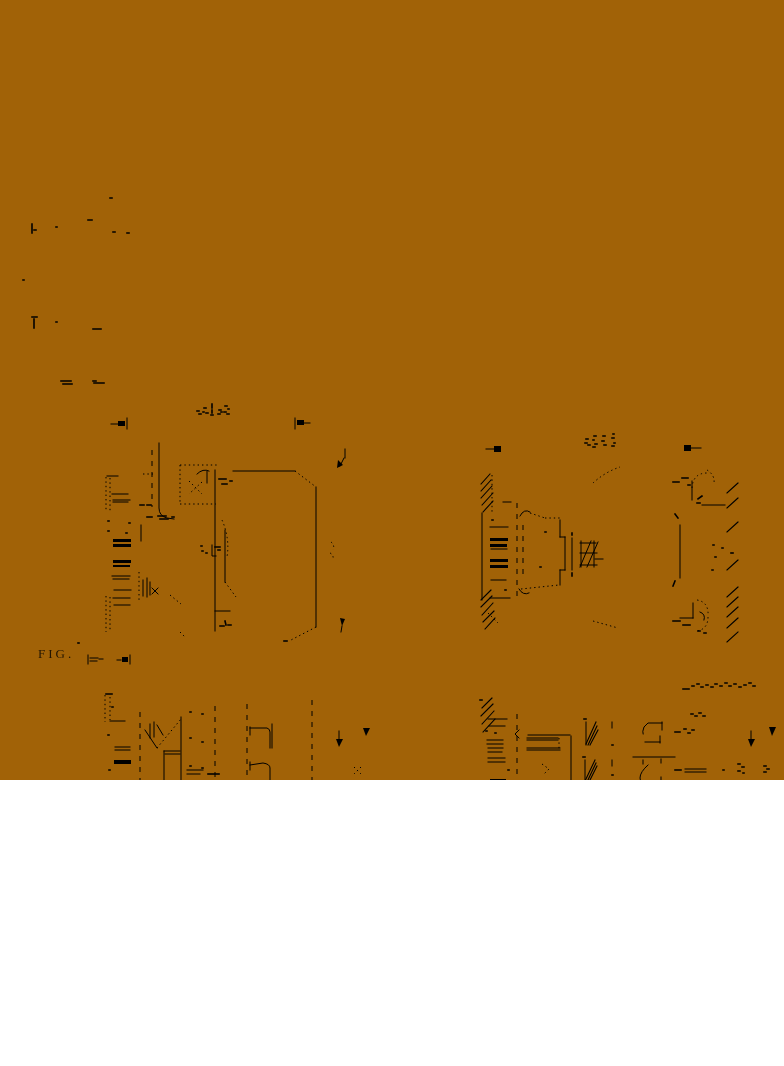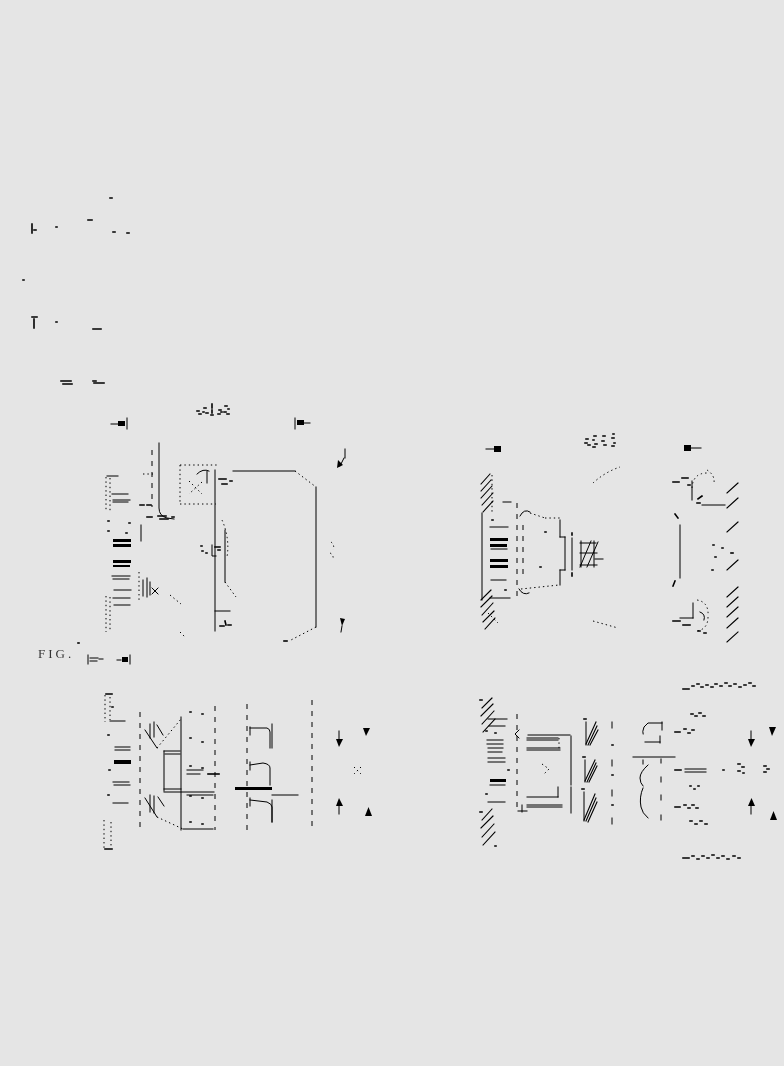--- a/index.html
+++ b/index.html
@@ -1,16 +1,16 @@
 <!DOCTYPE html>
 <html><head>
 <meta charset="utf-8">
 <style>
   html,body{margin:0;padding:0;background:#ffffff;}
-  .sheet{position:relative;width:784px;height:1066px;background:#e5e5e5;overflow:hidden;}
+  .sheet{position:relative;width:784px;height:780px;background:#a16207;overflow:hidden;}
   svg{position:absolute;left:0;top:0;}
   
   .s{fill:none;stroke:#000;stroke-width:1;stroke-linecap:square;}
   .h{fill:none;stroke:#000;stroke-width:1.1;stroke-linecap:square;}   
   .d{fill:none;stroke:#000;stroke-width:1;stroke-dasharray:1.4 3;stroke-linecap:butt;} 
   .da{fill:none;stroke:#000;stroke-width:1;stroke-dasharray:5 6;stroke-linecap:butt;}  
   .f{fill:#000;stroke:none;}                                          
   .sp{fill:none;stroke:#000;stroke-width:1.6;stroke-linecap:square;}  
   .cap{font-family:"Liberation Serif","DejaVu Serif",serif;font-size:13px;letter-spacing:3px;fill:#000;opacity:.78;}
 </style>

